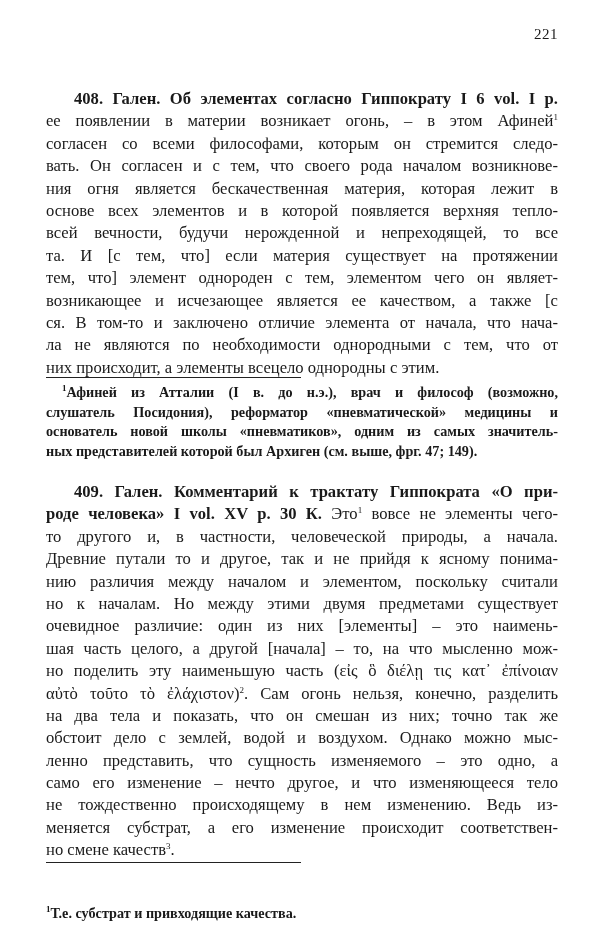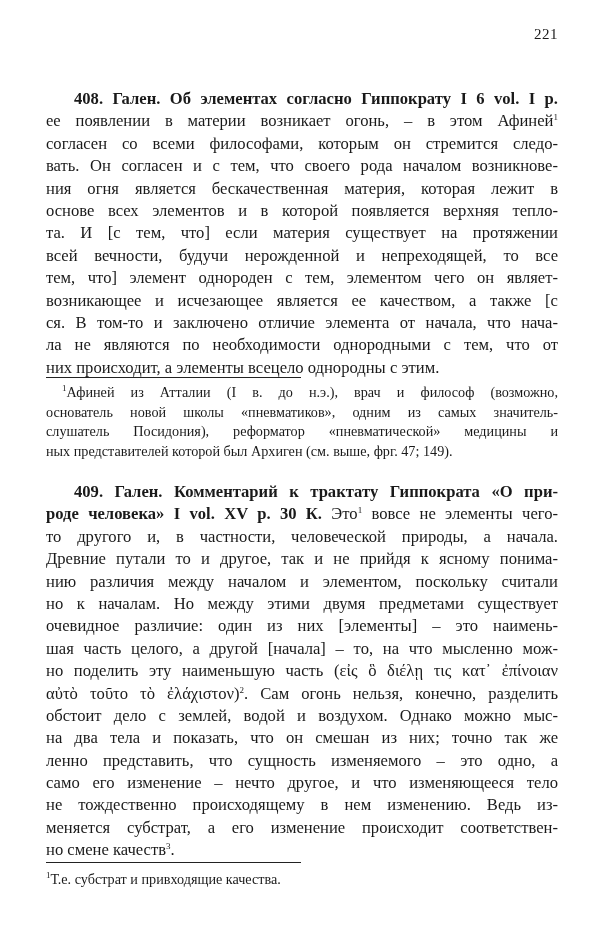--- a/index.html
+++ b/index.html
@@ -7,73 +7,73 @@
          font-family: "Liberation Serif", "DejaVu Serif", serif; color: #1a1a1a; }
   .page-number { position: absolute; top: 26px; right: 42px; font-size: 15px; letter-spacing: 0.5px; }
   .block { position: absolute; left: 46px; width: 512px; }
   .line { display: block; height: 22.4px; line-height: 22.4px; font-size: 16.6px;
           white-space: nowrap; text-align: justify; text-align-last: justify; }
   .line.last { text-align-last: left; }
   .line.indent { padding-left: 28px; }
   .b { font-weight: bold; }
   sup { font-size: 9px; line-height: 0; vertical-align: 6px; }
   .rule { position: absolute; left: 46px; width: 255px; height: 0; border-top: 1.4px solid #222; }
-  .fn { position: absolute; left: 46px; width: 512px; }
+  .fn { position: absolute; left: 46px; width: 512px; font-weight: bold; }
   .fn .line { font-size: 14.2px; height: 19.6px; line-height: 19.6px; }
   .fn .line.indent { padding-left: 16px; }
   .dot { position: absolute; width: 2px; height: 2px; background: #333; border-radius: 1px; }
 </style>
 </head>
 <body>
 
 <div class="page-number">221</div>
 
 <div class="block" style="top:88px;">
   <span class="line indent b">408. Гален. Об элементах согласно Гиппократу I 6 vol. I p.</span>
   <span class="line"><span>ее появлении в материи возникает огонь, – в этом Афиней</span><sup>1</sup></span>
   <span class="line">согласен со всеми философами, которым он стремится следо-</span>
   <span class="line">вать. Он согласен и с тем, что своего рода началом возникнове-</span>
   <span class="line">ния огня является бескачественная материя, которая лежит в</span>
   <span class="line">основе всех элементов и в которой появляется верхняя тепло-</span>
+  <span class="line">всей вечности, будучи нерожденной и непреходящей, то все</span>
   <span class="line">та. И [с тем, что] если материя существует на протяжении</span>
-  <span class="line">всей вечности, будучи нерожденной и непреходящей, то все</span>
   <span class="line">тем, что] элемент однороден с тем, элементом чего он являет-</span>
   <span class="line">возникающее и исчезающее является ее качеством, а также [с</span>
   <span class="line">ся. В том-то и заключено отличие элемента от начала, что нача-</span>
   <span class="line">ла не являются по необходимости однородными с тем, что от</span>
   <span class="line last">них происходит, а элементы всецело однородны с этим.</span>
 </div>
 
 <div class="dot" style="left:238px; top:367px;"></div>
 <div class="rule" style="top:377px;"></div>
 
 <div class="fn" style="top:383px;">
   <span class="line indent"><sup>1</sup><span>Афиней из Атталии (I в. до н.э.), врач и философ (возможно,</span></span>
+  <span class="line">слушатель Посидония), реформатор «пневматической» медицины и</span>
   <span class="line">основатель новой школы «пневматиков», одним из самых значитель-</span>
-  <span class="line">слушатель Посидония), реформатор «пневматической» медицины и</span>
   <span class="line last">ных представителей которой был Архиген (см. выше, фрг. 47; 149).</span>
 </div>
 
 <div class="block" style="top:481px;">
   <span class="line indent b">409. Гален. Комментарий к трактату Гиппократа «О при-</span>
   <span class="line"><span class="b">роде человека» I vol. XV p. 30 К.</span><span> Это</span><sup>1</sup><span> вовсе не элементы чего-</span></span>
   <span class="line">то другого и, в частности, человеческой природы, а начала.</span>
   <span class="line">Древние путали то и другое, так и не прийдя к ясному понима-</span>
   <span class="line">нию различия между началом и элементом, поскольку считали</span>
   <span class="line">но к началам. Но между этими двумя предметами существует</span>
   <span class="line">очевидное различие: один из них [элементы] – это наимень-</span>
   <span class="line">шая часть целого, а другой [начала] – то, на что мысленно мож-</span>
   <span class="line">но поделить эту наименьшую часть (εἰς ὃ διέλῃ τις κατ᾽ ἐπίνοιαν</span>
   <span class="line"><span>αὐτὸ τοῦτο τὸ ἐλάχιστον)</span><sup>2</sup><span>. Сам огонь нельзя, конечно, разделить</span></span>
+  <span class="line">на два тела и показать, что он смешан из них; точно так же</span>
   <span class="line">обстоит дело с землей, водой и воздухом. Однако можно мыс-</span>
-  <span class="line">на два тела и показать, что он смешан из них; точно так же</span>
   <span class="line">ленно представить, что сущность изменяемого – это одно, а</span>
   <span class="line">само его изменение – нечто другое, и что изменяющееся тело</span>
   <span class="line">не тождественно происходящему в нем изменению. Ведь из-</span>
   <span class="line">меняется субстрат, а его изменение происходит соответствен-</span>
   <span class="line last"><span>но смене качеств</span><sup>3</sup><span>.</span></span>
 </div>
 
 <div class="rule" style="top:862px;"></div>
 
-<div class="fn" style="top:870px;">
+<div class="fn" style="top:904px;">
   <span class="line last"><sup>1</sup><span>Т.е. субстрат и привходящие качества.</span></span>
 </div>
 
 </body></html>

